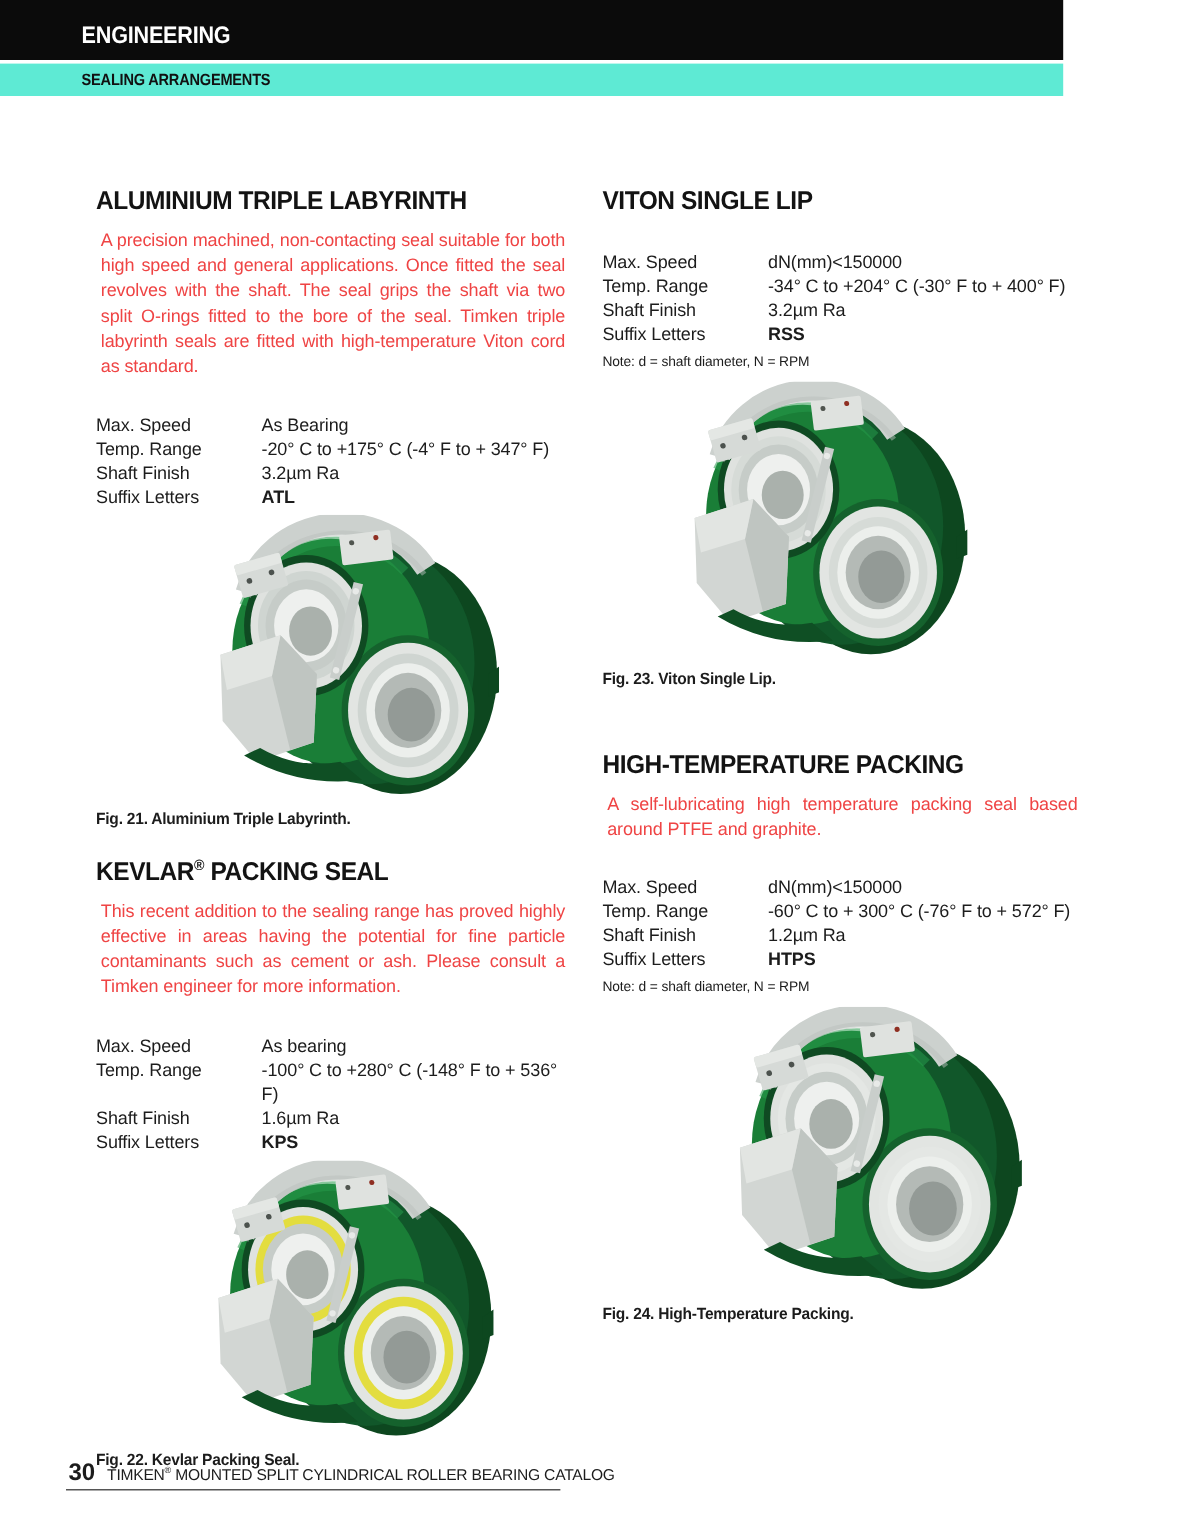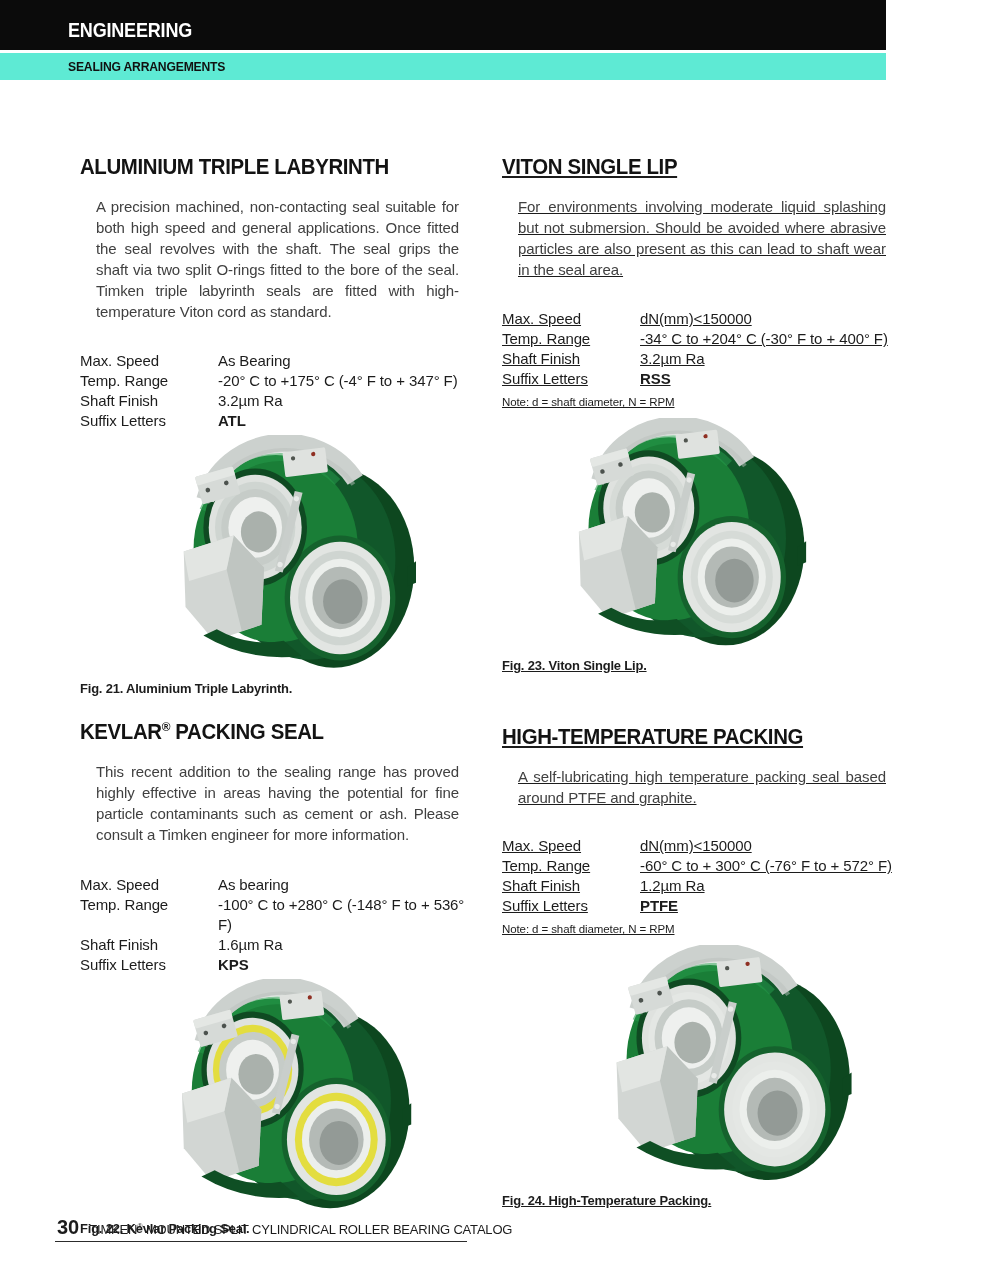--- a/index.html
+++ b/index.html
@@ -11,26 +11,26 @@
   .band-black { position:absolute; top:0; left:0; width:886px; height:50px; background:#0b0b0b; }
   .band-black .title { position:absolute; left:68px; bottom:8px; color:#ffffff; font-size:20px;
     font-weight:bold; letter-spacing:-0.2px; transform:scaleX(.9); transform-origin:left; white-space:nowrap; }
   .band-gray { position:absolute; top:53px; left:0; width:886px; height:27px; background:#5eead4; }
   .band-gray .subtitle { position:absolute; left:68px; top:6px; color:#111; font-size:13.5px;
     font-weight:bold; letter-spacing:-0.2px; transform:scaleX(.9); transform-origin:left; white-space:nowrap; }
 
   
   .columns { position:absolute; top:155px; left:80px; width:824px; display:flex; gap:27px; }
   .col { width:395px; }
-  .col.right { width:400px;text-decoration:underline; }
+  .col.right { width:400px; }
 
   .sec-title { font-size:21.5px; font-weight:bold; margin:0 0 10px 0; letter-spacing:-0.4px;
     transform:scaleX(.95); transform-origin:left; white-space:nowrap; color:#131313; }
   .sec-title sup { font-size:58%; }
-  .body-text { font-size:15px; line-height:21px; text-align:justify; margin:16px; color:#404040; letter-spacing:-0.1px; }
+  .body-text { font-size:15px; line-height:21px; text-align:justify; margin:4px; color:#ef4444; letter-spacing:-0.1px; }
 
   .specs { margin-top:29px; font-size:15px; line-height:20px; letter-spacing:-0.1px; }
   .spec-row { display:flex; }
   .spec-label { width:138px; flex:none; }
   .spec-row.suffix .spec-value { font-weight:bold;text-align:right; }
 
   .note { font-size:11.5px; margin-top:7px; letter-spacing:-0.1px; }
   .note:empty { display:none; }
 
   .figure { margin:0; }
@@ -185,21 +185,20 @@
           <figcaption class="fig-caption">Fig. 22. Kevlar Packing Seal.</figcaption>
         </figure>
       </div>
 
     </div>
 
     <div class="col right">
 
       <div class="sec s3">
         <h3 class="sec-title"><span>VITON SINGLE LIP</span><sup></sup><span></span></h3>
-        <p class="body-text">For environments involving moderate liquid splashing but not submersion. Should be avoided where abrasive particles are also present as this can lead to shaft wear in the seal area.</p>
         <div class="specs">
           <div class="spec-row">
             <span class="spec-label">Max. Speed</span>
             <span class="spec-value">dN(mm)&lt;150000</span>
           </div>
           <div class="spec-row">
             <span class="spec-label">Temp. Range</span>
             <span class="spec-value">-34° C to +204° C (-30° F to + 400° F)</span>
           </div>
           <div class="spec-row">
@@ -231,21 +230,21 @@
           <div class="spec-row">
             <span class="spec-label">Temp. Range</span>
             <span class="spec-value">-60° C to + 300° C (-76° F to + 572° F)</span>
           </div>
           <div class="spec-row">
             <span class="spec-label">Shaft Finish</span>
             <span class="spec-value">1.2µm Ra</span>
           </div>
           <div class="spec-row suffix">
             <span class="spec-label">Suffix Letters</span>
-            <span class="spec-value">PTFE</span>
+            <span class="spec-value">HTPS</span>
           </div>
         </div>
         <div class="note">Note: d = shaft diameter, N = RPM</div>
         <figure class="figure">
           <svg class="seal-img" width="284" height="244" style="--accent:#e4e7e4">
               <use href="#seal"></use>
             </svg>
           <figcaption class="fig-caption">Fig. 24. High-Temperature Packing.</figcaption>
         </figure>
       </div>

